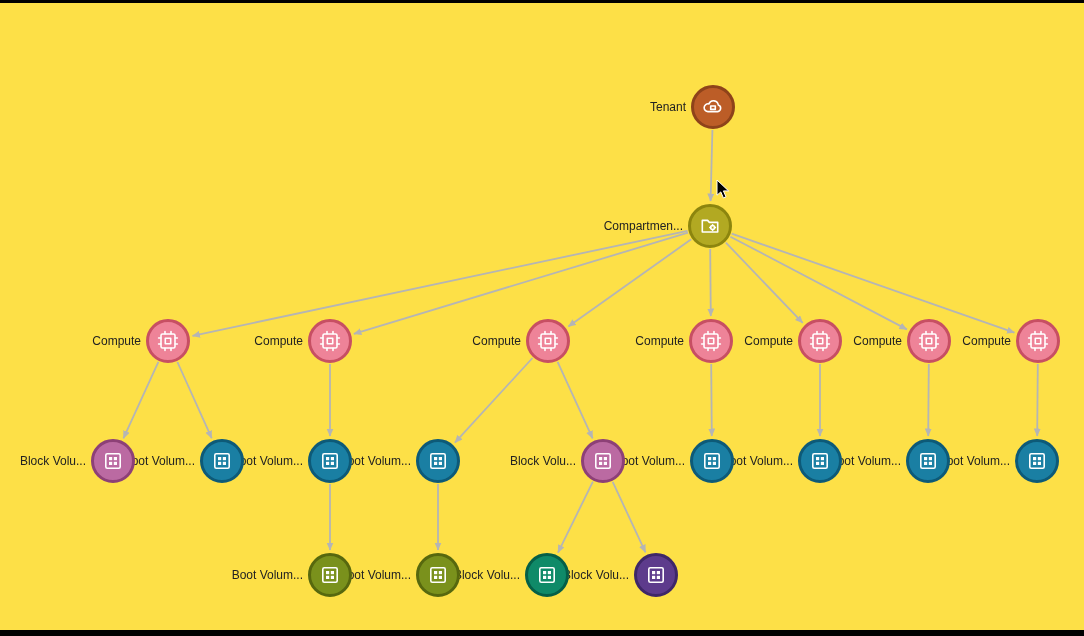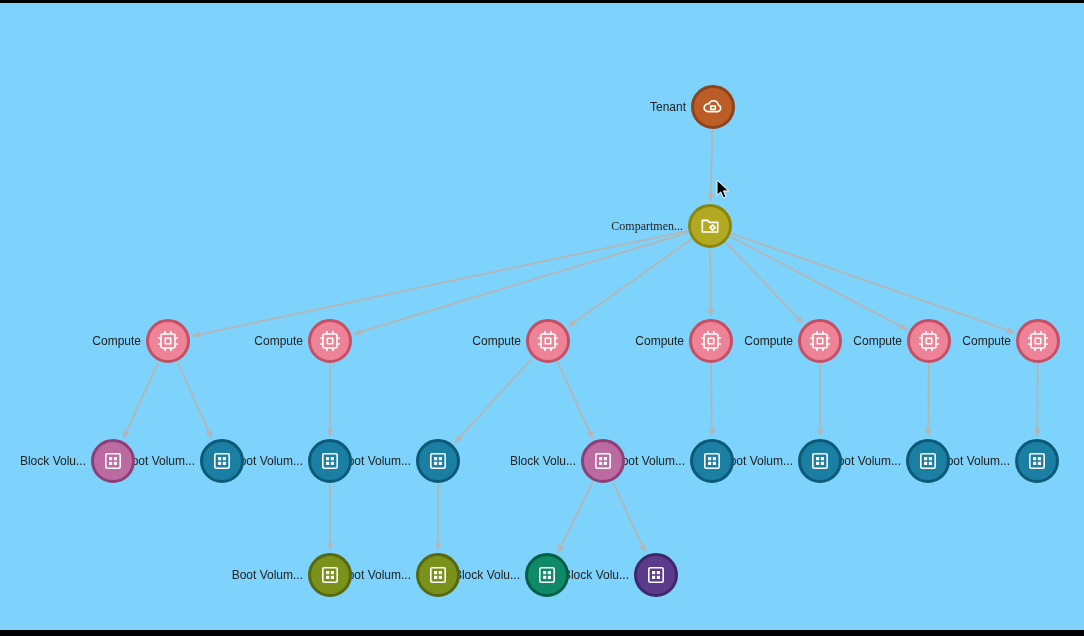--- a/index.html
+++ b/index.html
@@ -5,21 +5,21 @@
   html, body { margin: 0; padding: 0; }
   body {
     width: 1084px; height: 636px;
     position: relative;
     background: #ffffff;
     overflow: hidden;
     font-family: "Liberation Sans", sans-serif;
   }
   #stage {
     position: absolute; left: 0; top: 0; right: 0; bottom: 0;
-    background: #7dd3fc;
+    background: #fde047;
   }
   .frame-top {
     position: absolute; left: 0; top: 0; width: 100%; height: 3px;
     background: #000; z-index: 30;
   }
   .frame-bottom {
     position: absolute; left: 0; bottom: 0; width: 100%; height: 6px;
     background: #000; z-index: 30;
   }
   #edges-svg { position: absolute; left: 0; top: 0; z-index: 1; }
@@ -76,21 +76,21 @@
       <line x1="612.7" y1="481.9" x2="645.5" y2="552.3" stroke="#b5b5b5" stroke-width="1.8" marker-end="url(#arrowhead)"></line>
     </svg>
   <div id="nodes-layer">
       <div class="node-label" style="right: 398px; top: 107px; color: rgb(34, 34, 34);">Tenant</div>
       <div class="node" style="left: 691px; top: 85px; background: rgb(188, 93, 39); border-color: rgb(142, 67, 26);">
         <svg viewBox="0 0 24 24">
           <path d="M7.2 16.6 a3.9 3.9 0 1 1 .7-7.7 A4.9 4.9 0 0 1 17.3 10 a3.4 3.4 0 0 1 -.6 6.6 z" stroke="#ffffff" stroke-width="1.6" fill="none" stroke-linecap="round" stroke-linejoin="round"></path>
           <rect x="9.7" y="11" width="4.6" height="3.4" stroke="#ffffff" stroke-width="1.6" fill="none" stroke-linecap="round" stroke-linejoin="round"></rect>
         </svg>
       </div>
-      <div class="node-label" style="right: 401px; top: 226px; color: rgb(34, 34, 34); font-family: Liberation Serif, serif;">Compartmen...</div>
+      <div class="node-label" style="right: 401px; top: 226px; color: rgb(34, 34, 34);">Compartmen...</div>
       <div class="node" style="left: 688px; top: 204px; background: rgb(178, 169, 34); border-color: rgb(140, 133, 14);">
         <svg viewBox="0 0 24 24">
           <path d="M4.3 6.4 h5.3 l1.8 2 h8.3 v9.6 h-15.4 z" stroke="#ffffff" stroke-width="1.6" fill="none" stroke-linecap="round" stroke-linejoin="round"></path>
           <circle cx="14.6" cy="13.5" r="2" stroke="#ffffff" stroke-width="1.6" fill="none" stroke-linecap="round" stroke-linejoin="round"></circle>
           <path d="M14.6 10.7v1 M14.6 15.5v1 M11.8 13.5h1 M16.4 13.5h1" stroke="#ffffff" stroke-width="1.6" fill="none" stroke-linecap="round" stroke-linejoin="round"></path>
         </svg>
       </div>
       <div class="node-label" style="right: 943px; top: 341px; color: rgb(34, 34, 34);">Compute</div>
       <div class="node" style="left: 146px; top: 319px; background: rgb(238, 131, 152); border-color: rgb(199, 79, 99);">
         <svg viewBox="0 0 24 24">

